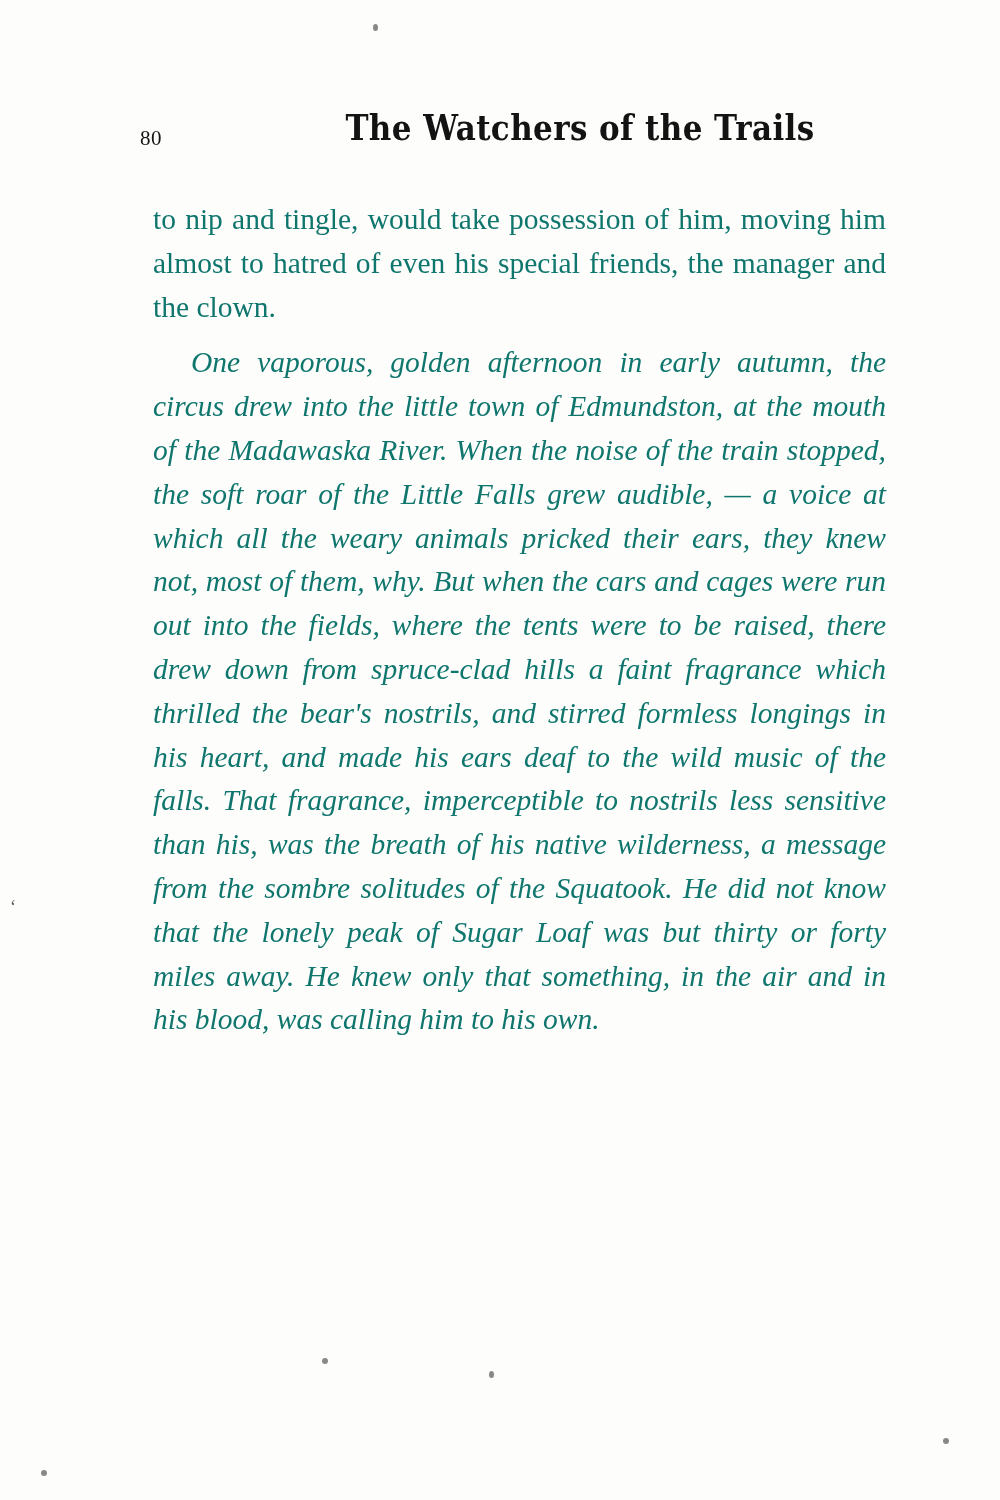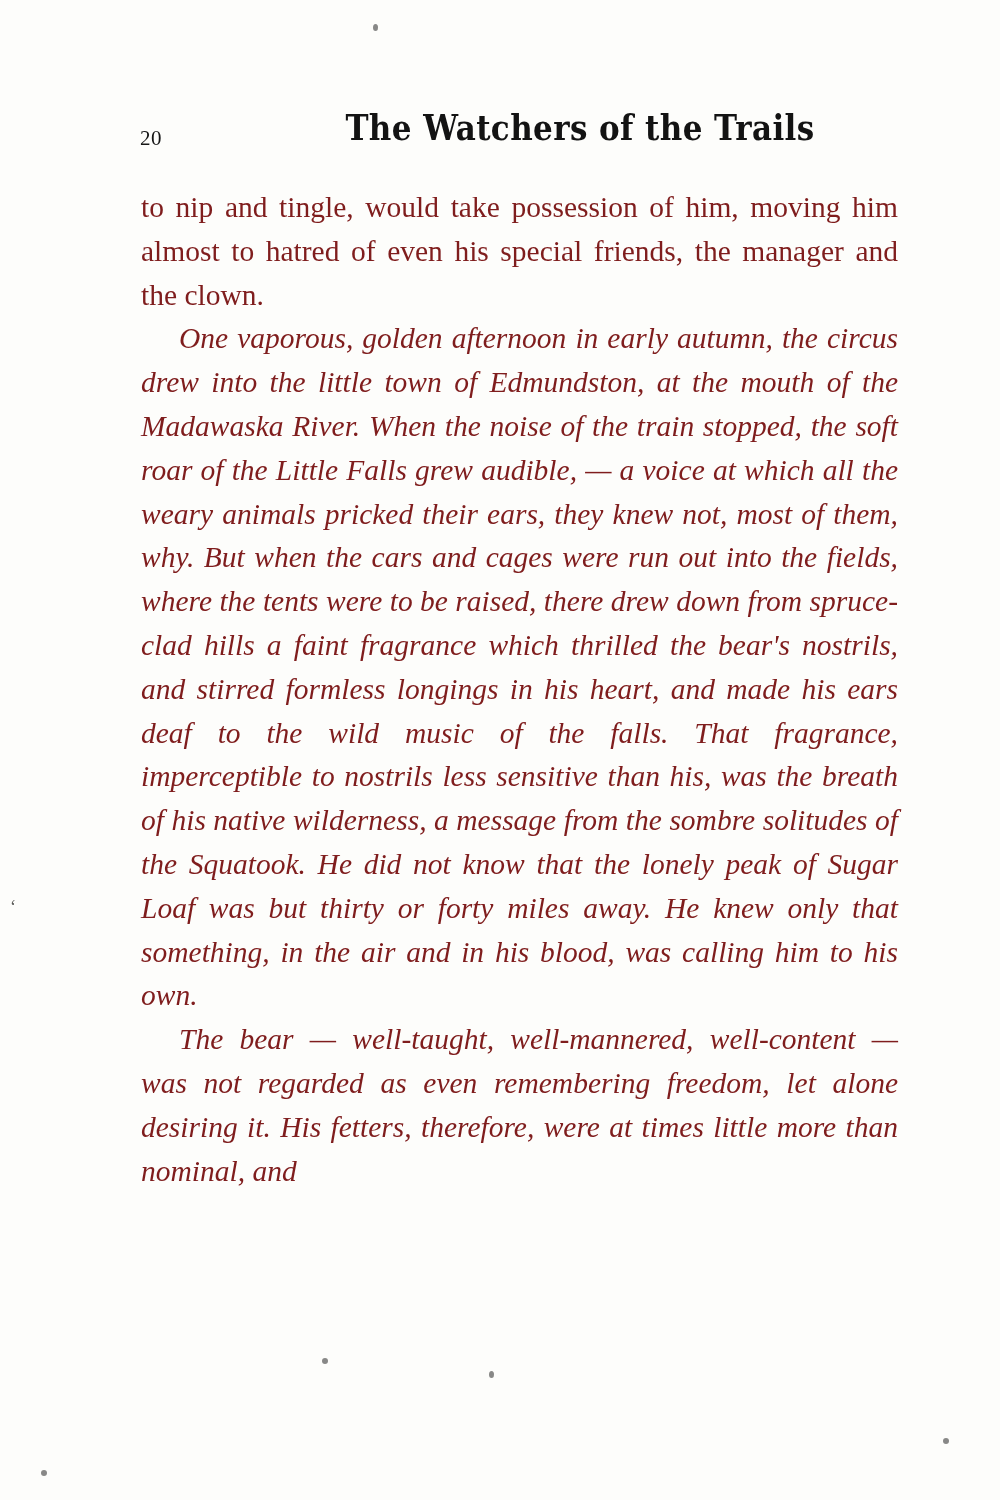--- a/index.html
+++ b/index.html
@@ -65,26 +65,26 @@
   }
 
   .textblock {
     position: absolute;
     left: 141px;
     top: 186px;
     width: 757px;
   }
 
   p {
-    margin: 0;
+    margin: 12px;
     font-size: 29.5px;
     line-height: 43.8px;
     text-align: justify;
     text-justify: inter-word;
-    color: #7f1d1d;
+    color: #0f766e;
     -webkit-font-smoothing: antialiased;
   }
   p.cont {
     text-indent: 0;
   }
   p.indent {
     text-indent: 38px;
     font-style: italic;
   }
   p + p {
@@ -110,23 +110,22 @@
 <div class="page">
 
   <div class="speck" style="left:373px; top:24px; width:5px; height:7px;"></div>
   <div class="speck" style="left:322px; top:1358px; width:6px; height:6px;"></div>
   <div class="speck" style="left:489px; top:1371px; width:5px; height:7px;"></div>
   <div class="speck" style="left:943px; top:1438px; width:6px; height:6px;"></div>
   <div class="speck" style="left:41px; top:1470px; width:6px; height:6px;"></div>
   <div class="tick" style="left:10px; top:898px;">‘</div>
 
   <div class="header">
-    <div class="folio">20</div>
+    <div class="folio">80</div>
     <div class="running-title">The Watchers of the Trails</div>
   </div>
 
   <div class="textblock">
     <p class="cont">to nip and tingle, would take possession of him, moving him almost to hatred of even his special friends, the manager and the clown.</p>
     <p class="indent">One vaporous, golden afternoon in early autumn, the circus drew into the little town of Edmundston, at the mouth of the Madawaska River.  When the noise of the train stopped, the soft roar of the Little Falls grew audible, — a voice at which all the weary animals pricked their ears, they knew not, most of them, why.   But when the cars and cages were run out into the fields, where the tents were to be raised, there drew down from spruce-clad hills a faint fragrance which thrilled the bear's nostrils, and stirred formless longings in his heart, and made his ears deaf to the wild music of the falls.   That fragrance, imperceptible to nostrils less sensitive than his, was the breath of his native wilderness, a message from the sombre solitudes of the Squatook.   He did not know that the lonely peak of Sugar Loaf was but thirty or forty miles away.   He knew only that something, in the air and in his blood, was calling him to his own.</p>
-    <p class="indent">The bear — well-taught, well-mannered, well-content — was not regarded as even remembering freedom, let alone desiring it.  His fetters, therefore, were at times little more than nominal, and</p>
   </div>
 
 </div>
 
 </body></html>

